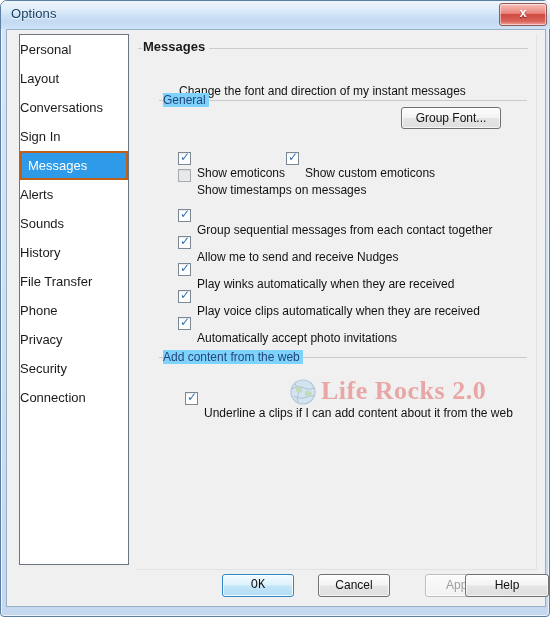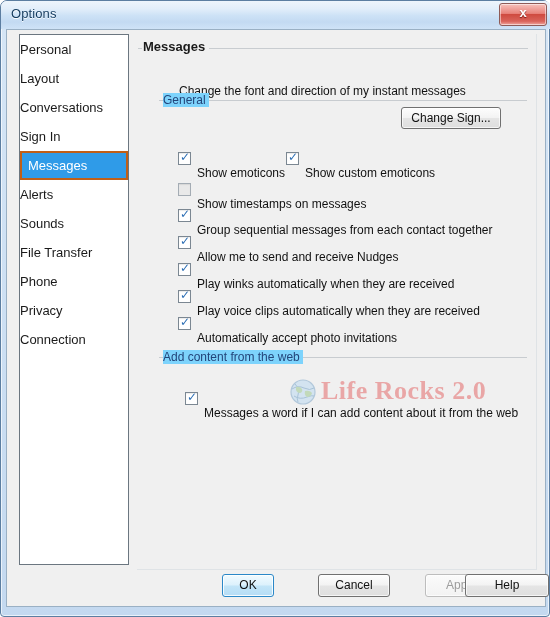--- a/index.html
+++ b/index.html
@@ -282,53 +282,55 @@
   <div id="client">
 
     <div id="sidebar">
         <div class="side-item"><span>Personal</span></div>
         <div class="side-item"><span>Layout</span></div>
         <div class="side-item"><span>Conversations</span></div>
         <div class="side-item"><span>Sign In</span></div>
         <div class="side-item selected"><span>Messages</span></div>
         <div class="side-item"><span>Alerts</span></div>
         <div class="side-item"><span>Sounds</span></div>
+        <div class="side-item"><span>History</span></div>
         <div class="side-item"><span>File Transfer</span></div>
         <div class="side-item"><span>Phone</span></div>
         <div class="side-item"><span>Privacy</span></div>
+        <div class="side-item"><span>Security</span></div>
         <div class="side-item"><span>Connection</span></div>
       </div>
 
     <div id="main-panel">
       <div id="page-title">Messages</div>
       <div id="title-rule-cap"></div>
       <div id="title-rule"></div>
 
       <div class="group-label" style="left:26px; top:59px;">General</div>
       <div class="group-rule" style="left:22px; top:66px; width:4px;"></div>
       <div class="group-rule" id="rule-general-right" style="left:72px; top:66px; right:9px;"></div>
 
       <div class="desc-text" style="left:42px; top:50px;" id="general-desc">Change the font and direction of my instant messages</div>
 
-      <div class="btn" style="left:264px; top:73px; width:100px; height:22px; line-height:20px;">Change Sign...</div>
+      <div class="btn" style="left:264px; top:73px; width:100px; height:22px; line-height:20px;">Group Font...</div>
 
       <div id="general-checks">
           <div class="cbrow" style="left: 41px; top: 102px;">
             <span class="cbox">
               <span class="tick">✓</span>
             </span>
             <span class="cblabel">Show emoticons</span>
           </div>
           <div class="cbrow" style="left: 149px; top: 102px;">
             <span class="cbox">
               <span class="tick">✓</span>
             </span>
             <span class="cblabel">Show custom emoticons</span>
           </div>
-          <div class="cbrow" style="left: 41px; top: 133px;">
+          <div class="cbrow" style="left: 41px; top: 119px;">
             <span class="cbox unchecked-gray"></span>
             <span class="cblabel">Show timestamps on messages</span>
           </div>
           <div class="cbrow" style="left: 41px; top: 159px;">
             <span class="cbox">
               <span class="tick">✓</span>
             </span>
             <span class="cblabel">Group sequential messages from each contact together</span>
           </div>
           <div class="cbrow" style="left: 41px; top: 186px;">
@@ -359,38 +361,38 @@
 
       <div class="group-label" style="left:26px; top:316px;">Add content from the web</div>
       <div class="group-rule" style="left:22px; top:323px; width:4px;"></div>
       <div class="group-rule" id="rule-web-right" style="left:162px; top:323px; right:9px;"></div>
 
       <div id="web-checks">
           <div class="cbrow" style="left: 48px; top: 342px;">
             <span class="cbox">
               <span class="tick">✓</span>
             </span>
-            <span class="cblabel">Messages a word if I can add content about it from the web</span>
+            <span class="cblabel">Underline a clips if I can add content about it from the web</span>
           </div>
         </div>
 
       <div id="watermark">
         <svg id="watermark-globe" viewBox="0 0 28 28" xmlns="http://www.w3.org/2000/svg">
           <circle cx="14" cy="14" r="12" fill="#bcd9f0" stroke="#7fa7c9" stroke-width="1.2"></circle>
           <path d="M3 11 Q9 7 15 10 Q21 13 25 10" stroke="#6f9ec4" stroke-width="1" fill="none"></path>
           <path d="M5 18 Q11 22 18 19 Q23 17 25 18" stroke="#6f9ec4" stroke-width="1" fill="none"></path>
           <path d="M6 6 Q11 11 9 17 Q7.5 21 9 24" stroke="#6f9ec4" stroke-width="1" fill="none"></path>
           <path d="M7 9 Q11 8 13 11 Q14 14 11 15 Q8 15 7 12 Z" fill="#9ec88f"></path>
           <path d="M16 13 Q21 12 23 15 Q22 19 18 19 Q15 17 16 13 Z" fill="#9ec88f"></path>
         </svg>
         <div id="watermark-text">Life Rocks 2.0</div>
       </div>
     </div>
 
     <div id="footer">
-        <div class="btn default" style="left: 215px; top: 4px; width: 52px; height: 23px; line-height: 21px;">OK</div>
+        <div class="btn default" style="left: 215px; top: 4px; width: 72px; height: 23px; line-height: 21px; font-family: Liberation Mono, monospace;">OK</div>
         <div class="btn" style="left: 311px; top: 4px; width: 72px; height: 23px; line-height: 21px;">Cancel</div>
         <div class="btn disabled" style="left: 398px; top: 4px; width: 72px; height: 23px; line-height: 21px;">Apply</div>
         <div class="btn" style="left: 458px; top: 4px; width: 84px; height: 23px; line-height: 21px;">Help</div>
       </div>
 
   </div>
 </div>
 
 </body></html>

